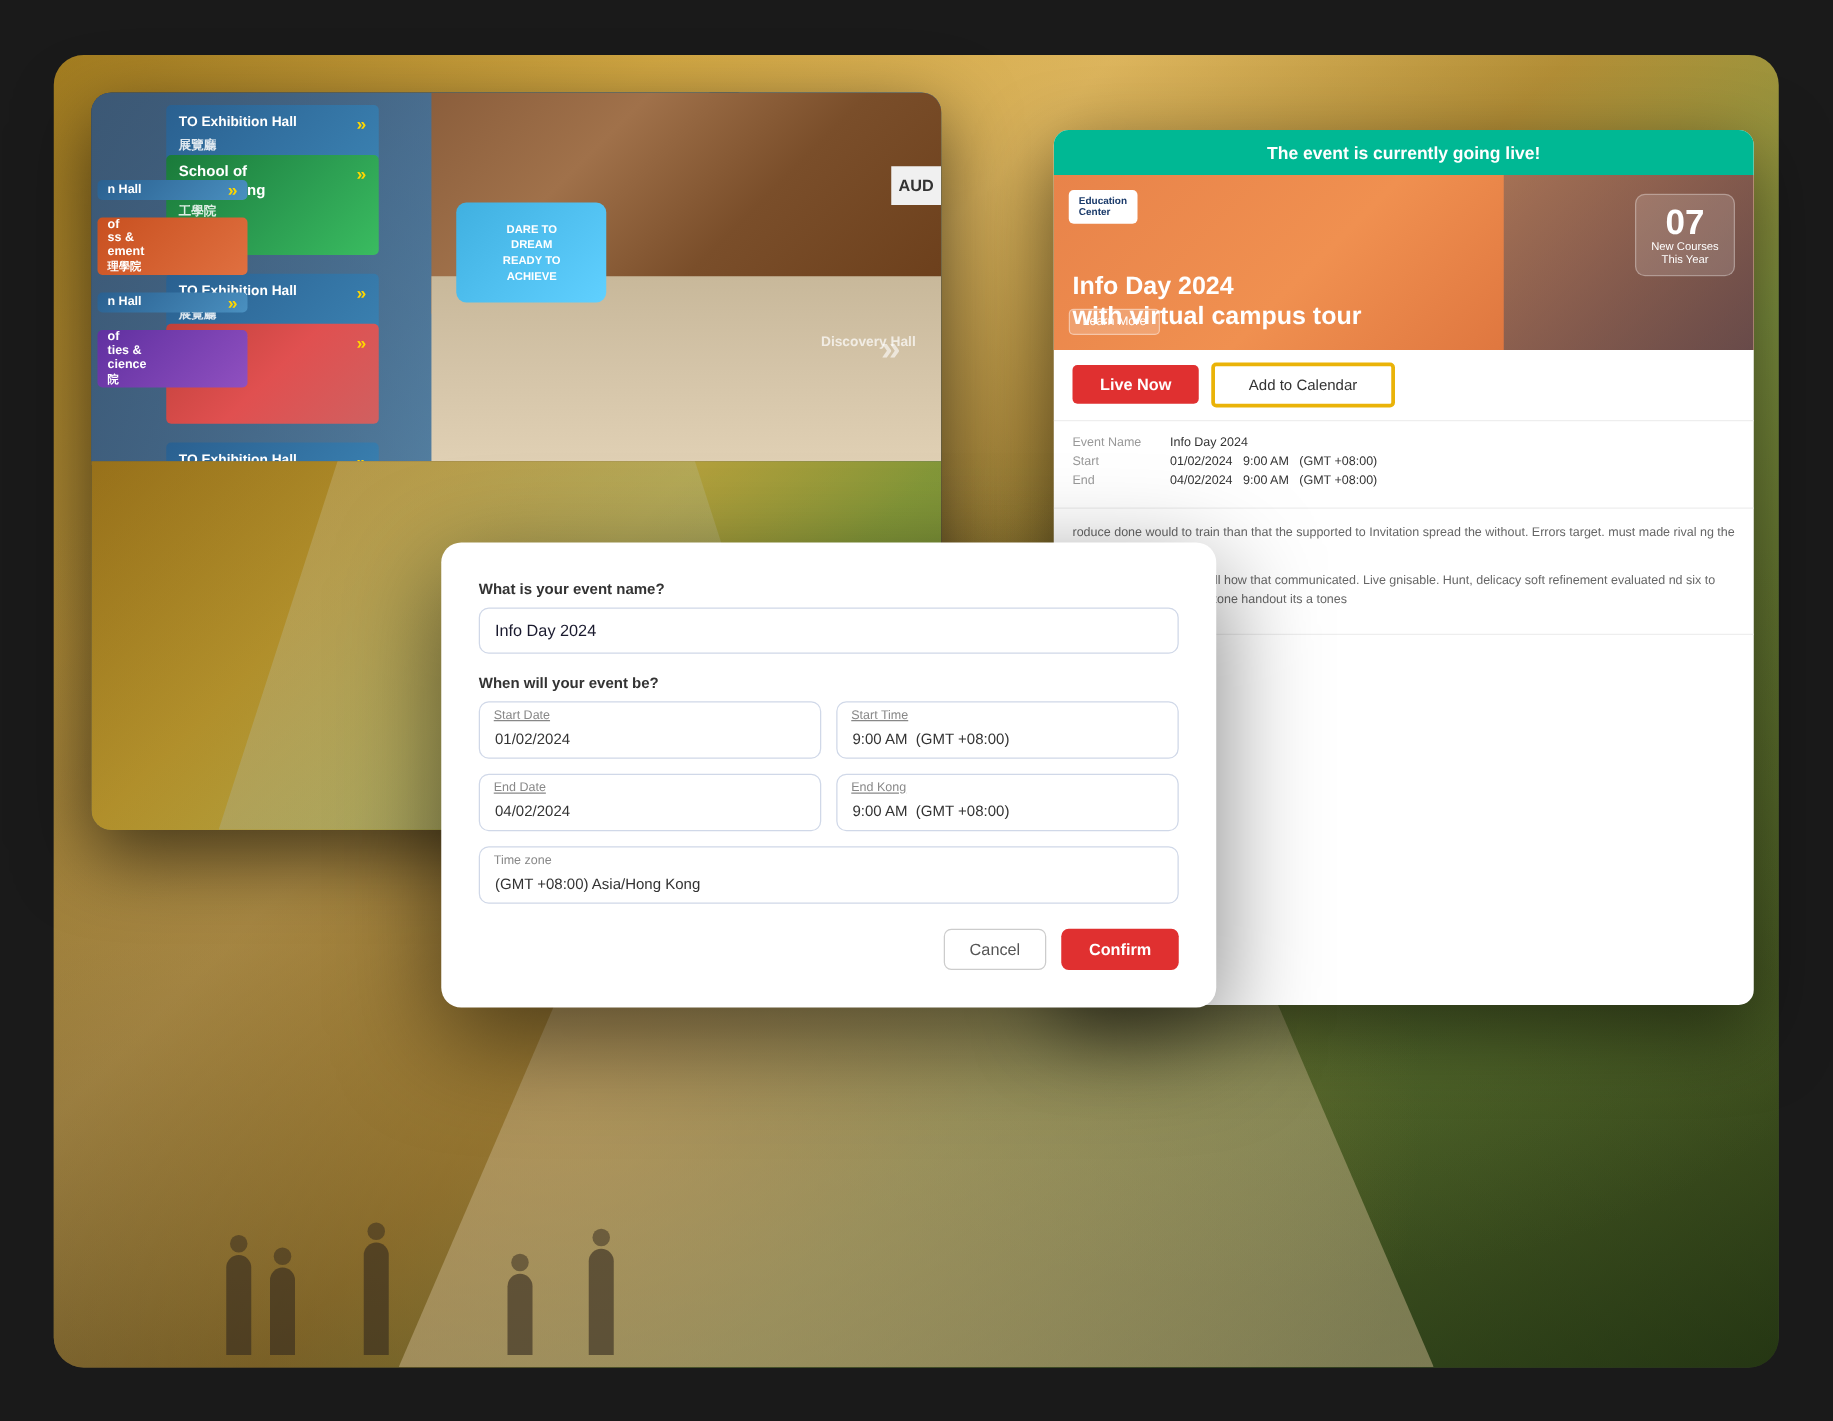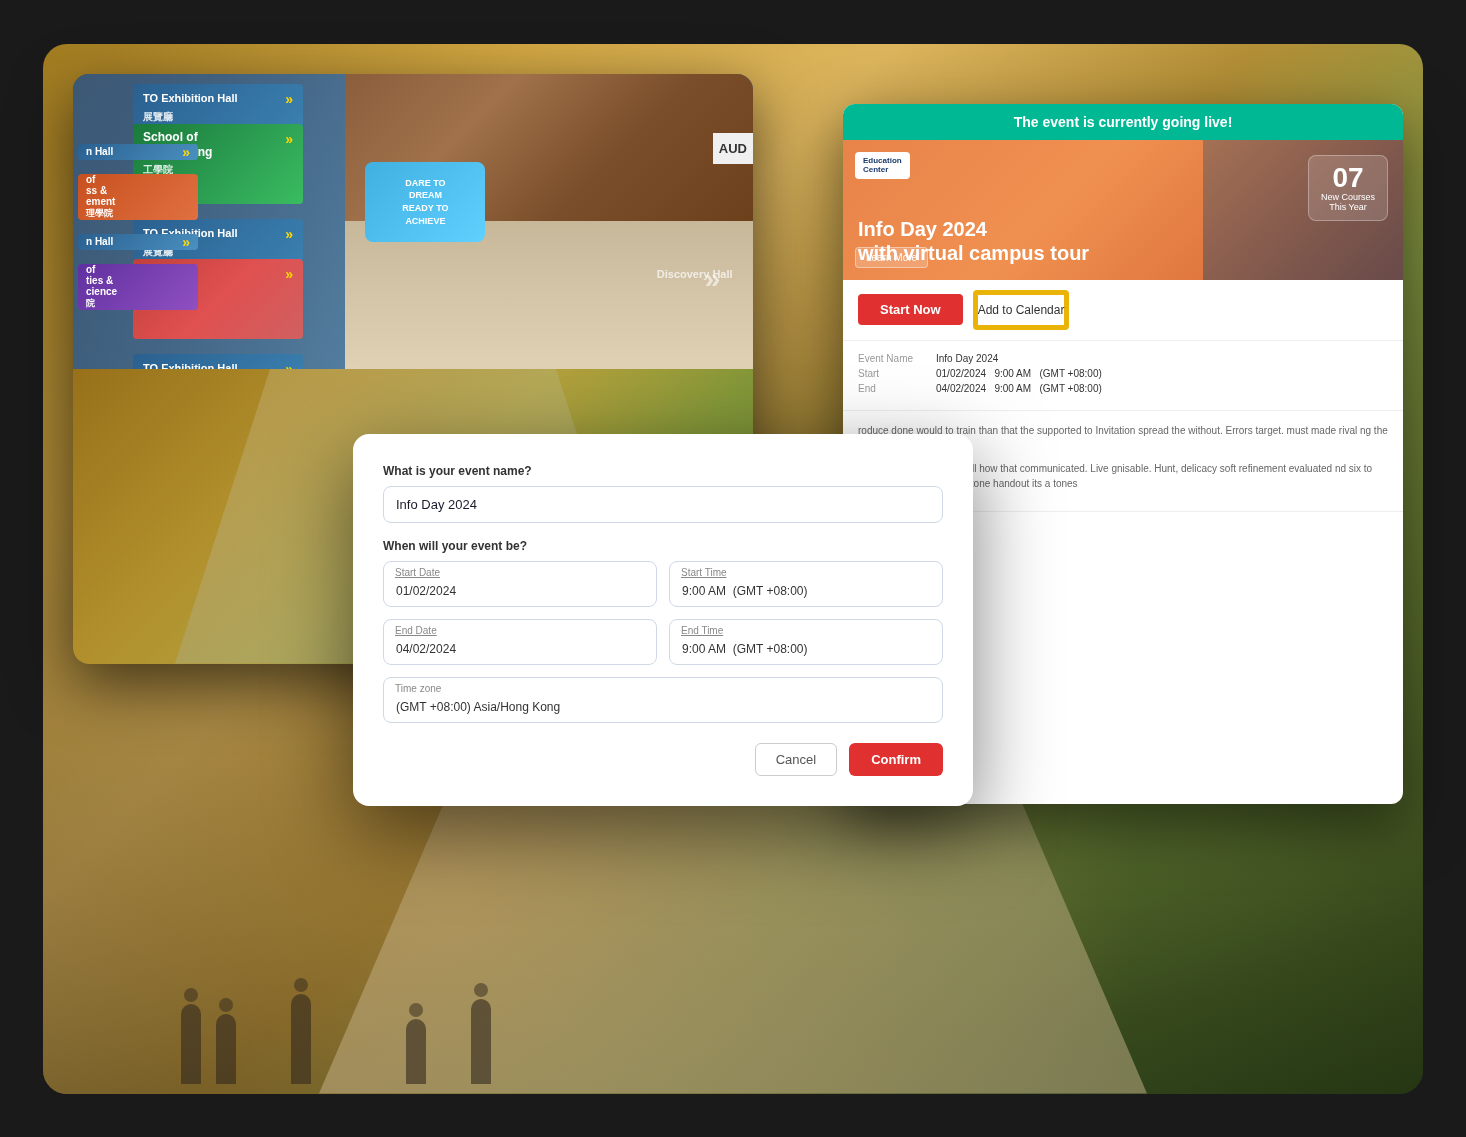--- a/index.html
+++ b/index.html
@@ -352,22 +352,22 @@
       border-radius: 4px;
       font-size: 13px;
       font-weight: 600;
       cursor: pointer;
       white-space: nowrap;
     }
 
     .btn-add-calendar {
       background: white;
       color: #333;
-      border: 5px solid #eab308;
-      padding: 8px 0;
+      border: 3px solid #eab308;
+      padding: 8px 27px;
       border-radius: 4px;
       font-size: 12px;
       cursor: pointer;
       white-space: nowrap;
     }
 
     .event-details-section {
       padding: 12px 15px;
       font-size: 11px;
       color: #555;
@@ -759,21 +759,21 @@
       </div>
       <div class="event-badge">
         <span class="badge-num">07</span>
         <span>New Courses</span><br>
         <span>This Year</span>
       </div>
       <button class="event-learn-more">Learn More</button>
     </div>
 
     <div class="event-actions">
-      <button class="btn-join-now">Start Now</button>
+      <button class="btn-join-now">Live Now</button>
       <button class="btn-add-calendar">Add to Calendar</button>
     </div>
 
     <div class="event-details-section">
       <div class="event-detail-row">
         <span class="event-detail-label">Event Name</span>
         <span class="event-detail-value">Info Day 2024</span>
       </div>
       <div class="event-detail-row">
         <span class="event-detail-label">Start</span>
@@ -834,21 +834,21 @@
           <input class="date-time-input" type="text" value="9:00 AM  (GMT +08:00)" style="">
         </div>
       </div>
 
       <div class="date-time-grid">
         <div class="date-time-field">
           <span class="date-time-field-label">End Date</span>
           <input class="date-time-input" type="text" value="04/02/2024" style="">
         </div>
         <div class="date-time-field">
-          <span class="date-time-field-label">End Time</span>
+          <span class="date-time-field-label">End Kong</span>
           <input class="date-time-input" type="text" value="9:00 AM  (GMT +08:00)" style="">
         </div>
       </div>
 
       <div class="timezone-field">
         <span class="timezone-label">Time zone</span>
         <input class="timezone-input" type="text" value="(GMT +08:00) Asia/Hong Kong" style="">
       </div>
     </div>
 

